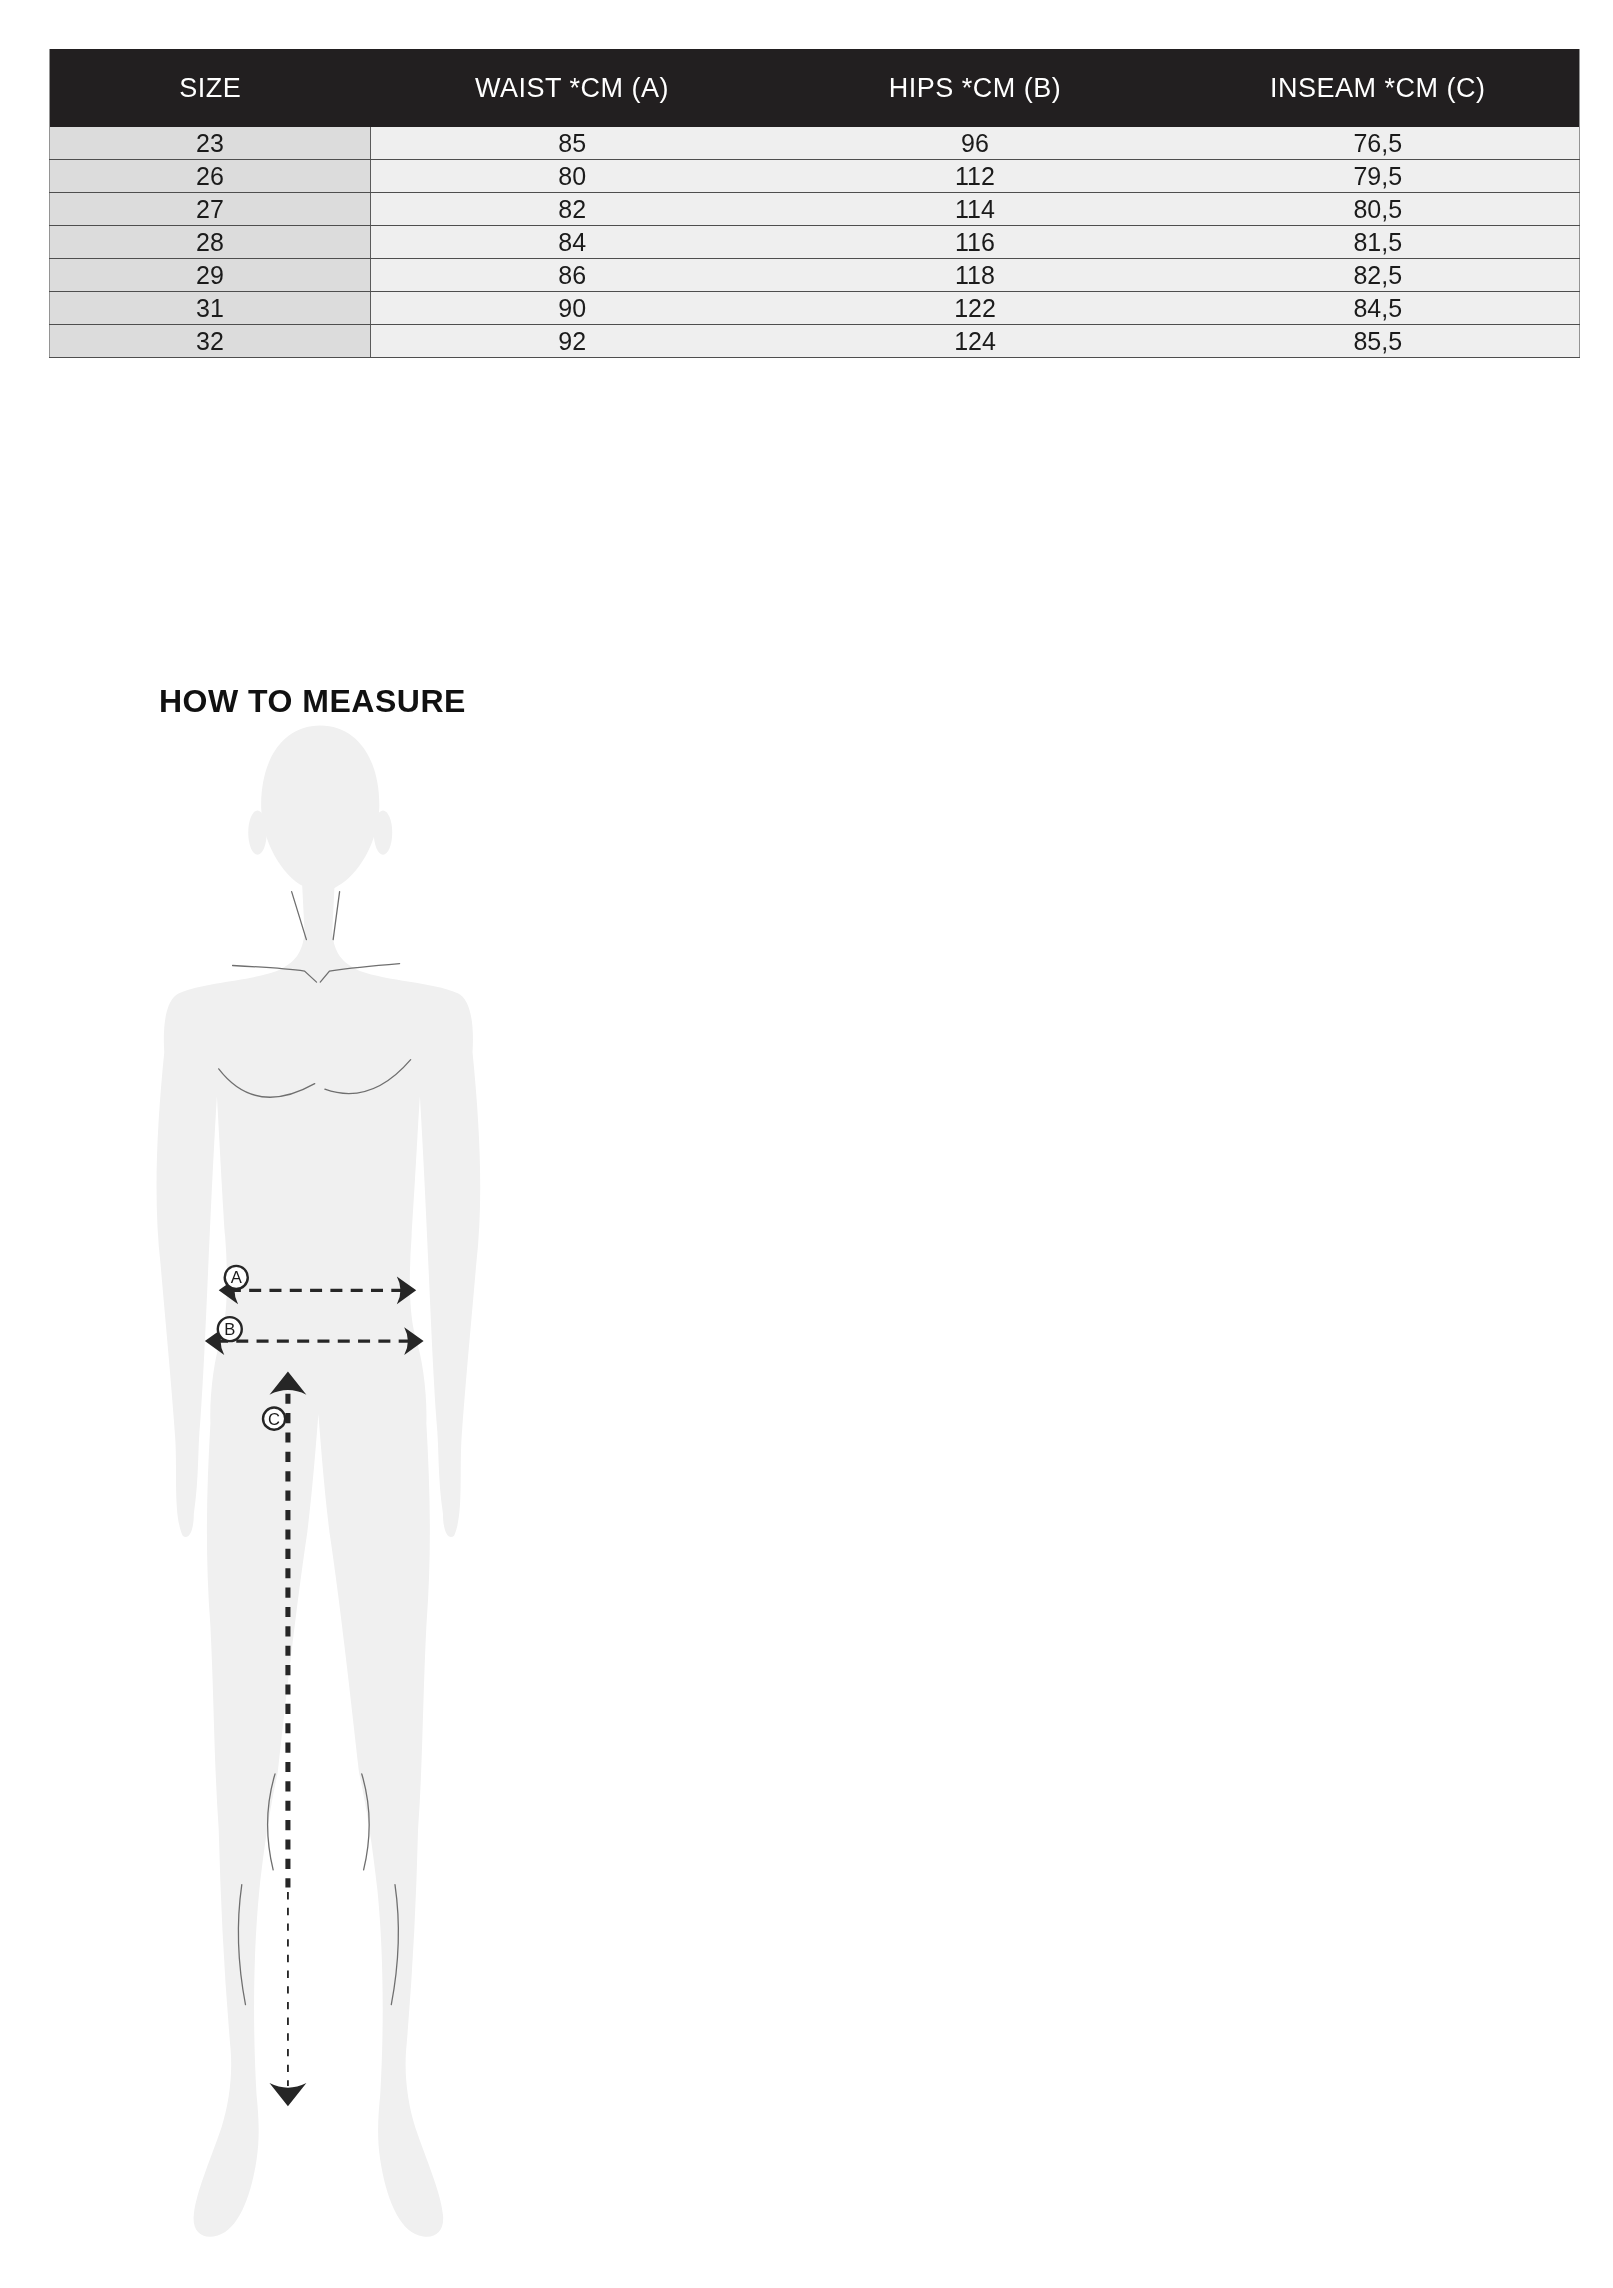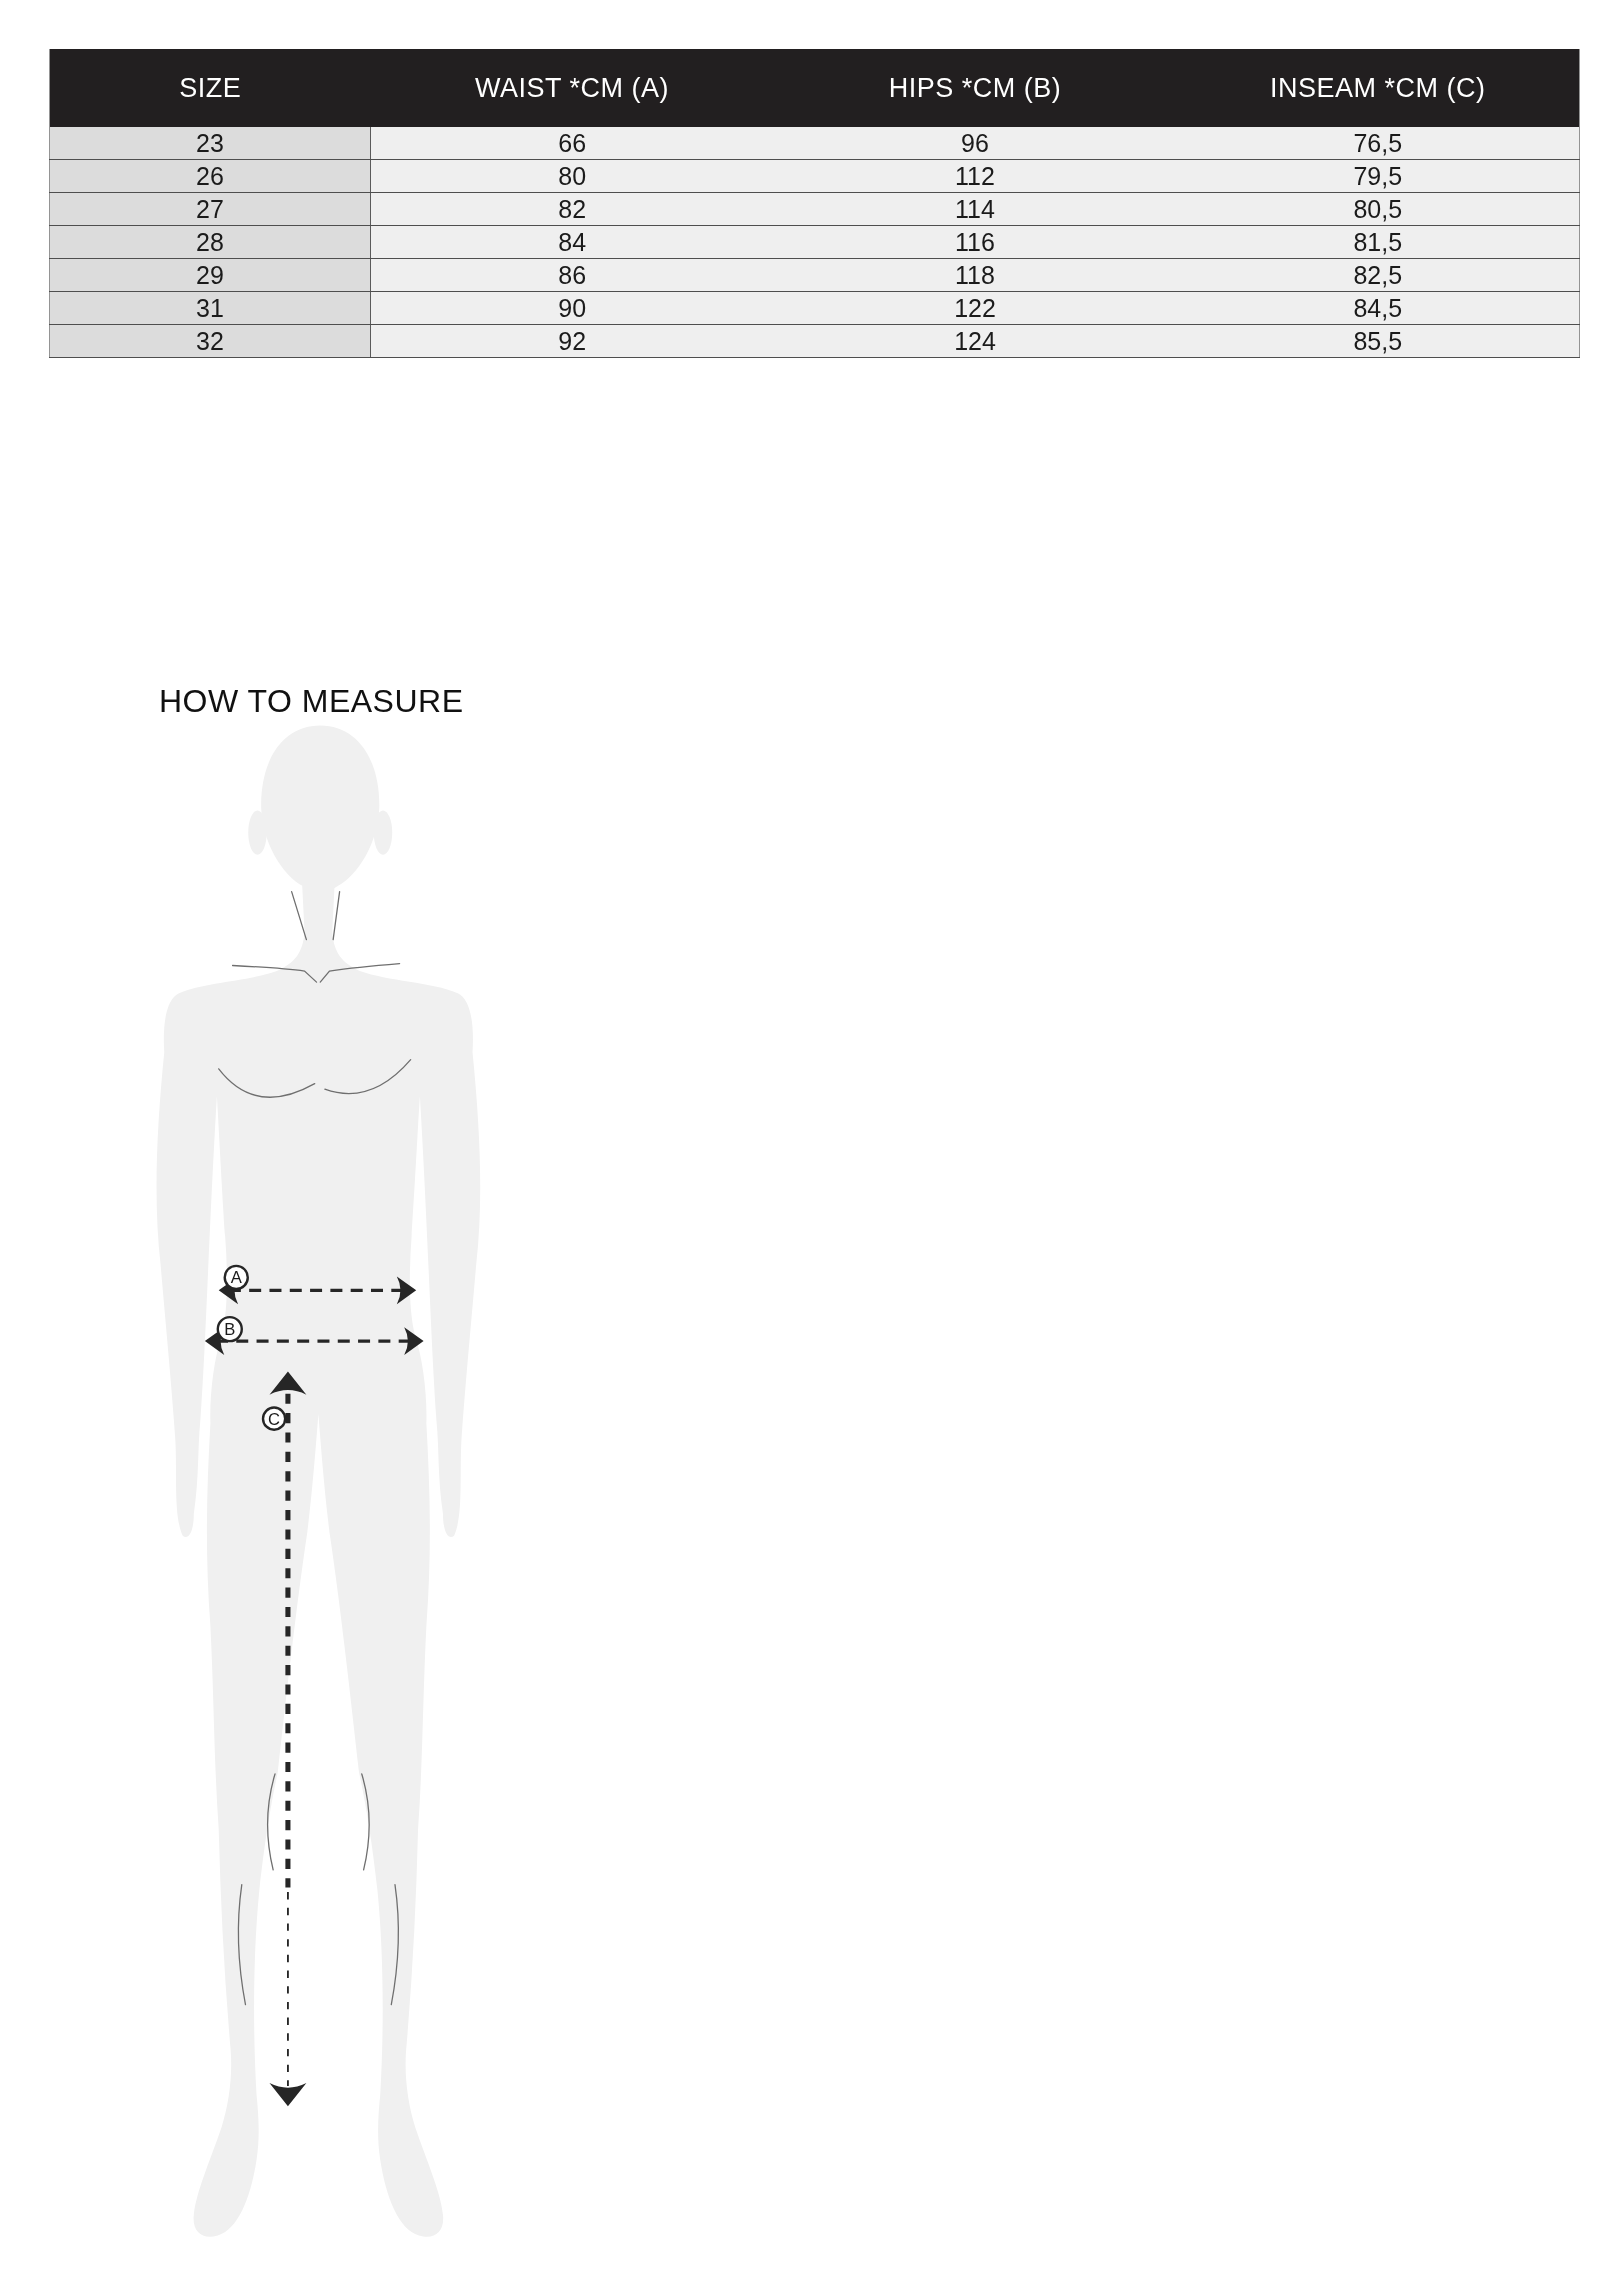--- a/index.html
+++ b/index.html
@@ -24,21 +24,21 @@
   }
   .size-table td{
     height:32px;font-size:25px;text-align:center;vertical-align:middle;padding:0;
     background:#efefef;border-bottom:1.8px solid #4e4e4e;color:#1b1b1b;
   }
   .size-table td.size-col{background:#dcdcdc;border-right:1.8px solid #5a5a5a;}
 
   
   .how-to-measure{
     position:absolute;left:159px;top:683px;font-size:32px;letter-spacing:0.5px;
-    color:#111;font-weight:400;
+    color:#111;font-weight:700;
   }
 
   
   .figure-wrap{position:absolute;left:129px;top:720px;width:388px;height:1532px;}
   .figure-wrap svg{display:block;width:388px;height:1532px;}
   .sil{fill:#f0f0f0;}
   .iline{fill:none;stroke:#6f6f6f;stroke-width:1.4;stroke-linecap:round;}
   .dim{stroke:#262626;}
   .dimfill{fill:#262626;stroke:none;}
   .lblcirc{fill:#ffffff;stroke:#262626;stroke-width:2.6;}
@@ -59,21 +59,21 @@
       <tr>
         <th>SIZE</th>
         <th>WAIST *CM (A)</th>
         <th>HIPS *CM (B)</th>
         <th>INSEAM *CM (C)</th>
       </tr>
     </thead>
     <tbody>
       <tr>
         <td class="size-col">23</td>
-        <td>66</td>
+        <td>85</td>
         <td>96</td>
         <td>76,5</td>
       </tr>
       <tr>
         <td class="size-col">26</td>
         <td>80</td>
         <td>112</td>
         <td>79,5</td>
       </tr>
       <tr>

